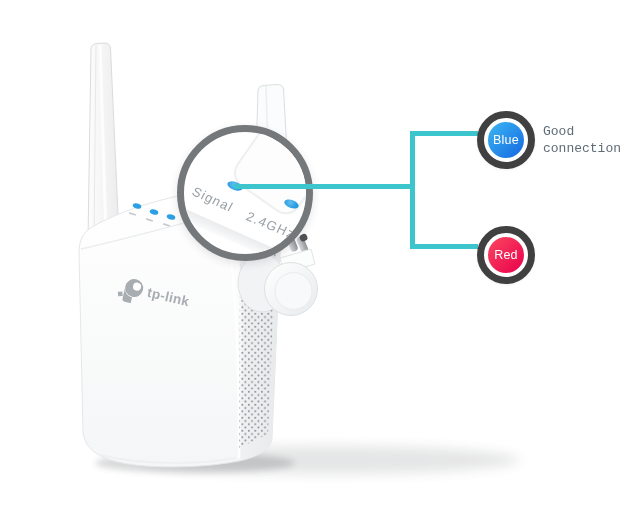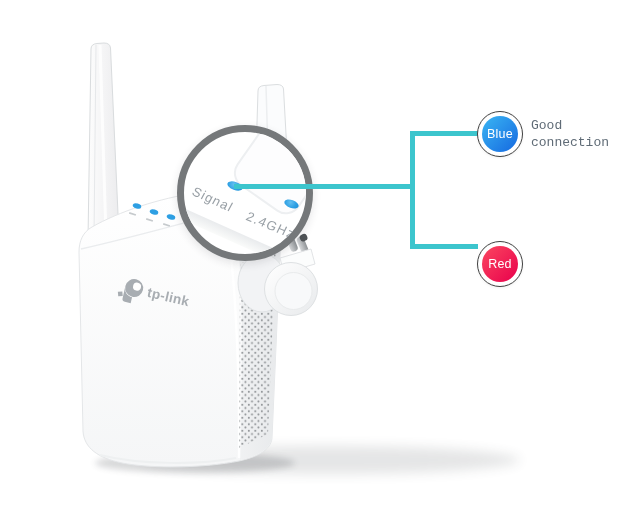--- a/index.html
+++ b/index.html
@@ -30,22 +30,22 @@
   
   .line{position:absolute;background:var(--accent);z-index:5;}
   .line-main{left:234px;top:184px;width:181px;height:5px;}
   .line-vert{left:410px;top:131px;width:5px;height:118px;}
   .line-top{left:410px;top:131px;width:68px;height:5px;}
   .line-bottom{left:410px;top:244px;width:68px;height:5px;}
 
   
   .legend-item{position:absolute;display:flex;align-items:center;gap:8px;z-index:6;}
   .legend-blue{left:477px;top:111px;}
-  .legend-red{left:477px;top:226px;margin-top:15px;}
-  .badge{width:44px;height:44px;border-radius:50%;background:#fff;border:1px solid #404040;
+  .legend-red{left:477px;top:226px;}
+  .badge{width:44px;height:44px;border-radius:50%;background:#fff;border:7px solid #404040;
     display:flex;align-items:center;justify-content:center;box-shadow:0 1px 3px rgba(0,0,0,.06);}
   .badge-fill{width:36px;height:36px;border-radius:50%;display:flex;align-items:center;
     justify-content:center;color:#fff;font-size:12.5px;font-weight:500;letter-spacing:.2px;}
   .legend-text{font-size:13px;line-height:17px;color:var(--text);white-space:pre-line;font-family:Liberation Mono, monospace;}
 </style>
 </head>
 <body>
 
 <div class="stage">
 

